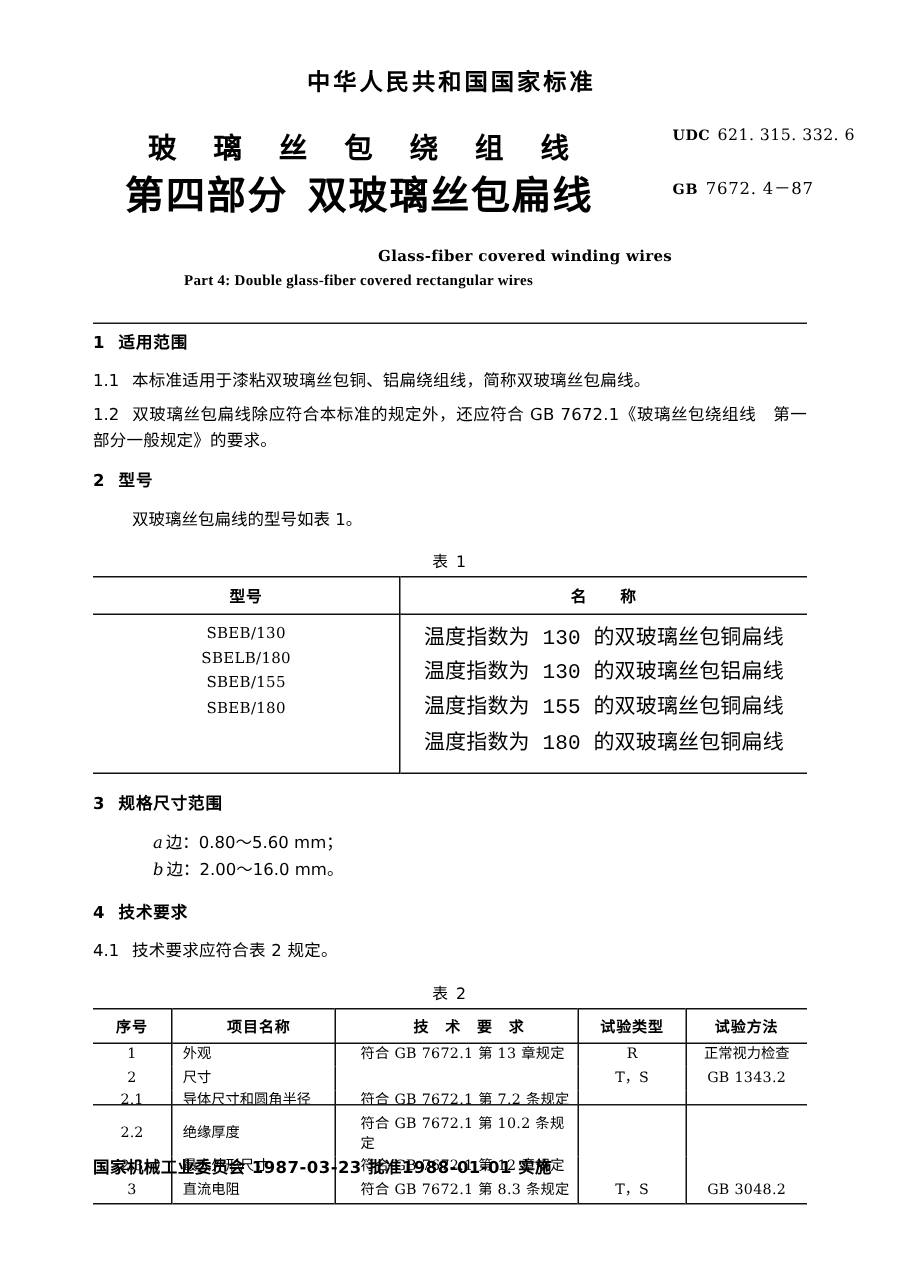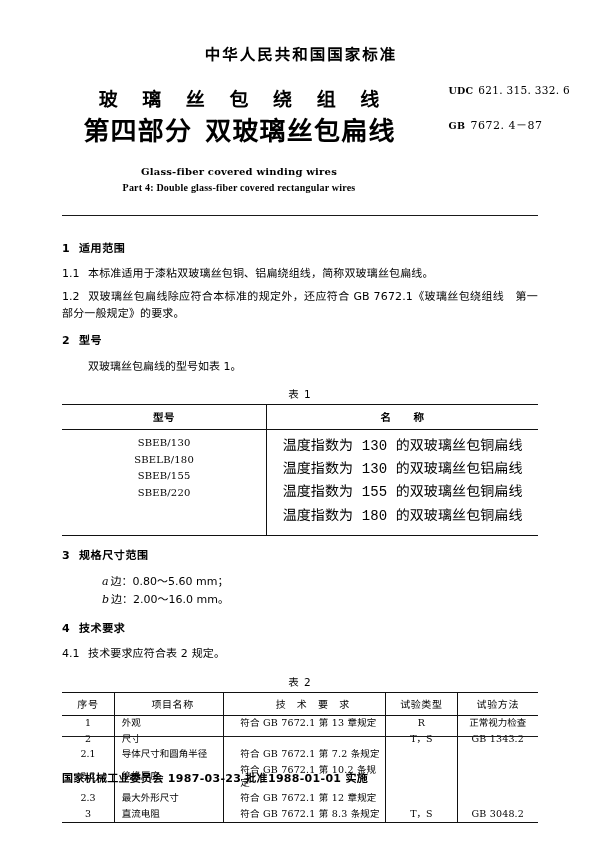--- a/index.html
+++ b/index.html
@@ -66,20 +66,21 @@
     margin-top: 15px;
     text-align: center;
     padding-right: 122px;
   }
   .subtitle-en-1 {
     font-size: 10px;
     font-weight: bold;
     font-family: "DejaVu Serif", "Liberation Serif", serif;
     letter-spacing: 0.2px;
     line-height: 1.55;
+    text-align: right;
   }
   .subtitle-en-2 {
     font-size: 10px;
     font-weight: bold;
     font-family: Liberation Serif, serif;
     letter-spacing: 0.2px;
     line-height: 1.55;
   }
   .codes {
     position: absolute;
@@ -126,21 +127,21 @@
     top: 736px;
     height: 0;
     border-top: 1.4px solid #1a1a1a;
   }
 
   
   .body-content {
     position: absolute;
     left: 62px;
     right: 62px;
-    top: 242px;
+    top: 222px;
   }
   .sec-head {
     font-size: 11px;
     font-weight: bold;
     letter-spacing: 0.6px;
     margin: 0 0 10px 0;
     line-height: 1.3;
   }
   .sec-head .num {
     display: inline-block;
@@ -226,21 +227,21 @@
     letter-spacing: 0.1px;
     font-family: Liberation Mono, monospace;
   }
 
   
   table.t2 {
     border-top: 1.4px solid #111;
     border-bottom: 1.4px solid #111;
   }
   table.t2 th {
-    font-weight: normal;
+    font-weight: bold;
     font-size: 10px;
     letter-spacing: 0.6px;
     padding: 3px 0 4px 0;
     border-bottom: 0.9px solid #111;
     border-right: 1px solid #111;
     text-align: center;
   }
   table.t2 th:last-child { border-right: none; }
   table.t2 td {
     font-size: 9.5px;
@@ -342,21 +343,21 @@
           <th class="c2">名　　称</th>
         </tr>
       </thead>
       <tbody>
         <tr>
           <td class="c1">
             <div class="t1-list">
               <div class="t1-item">SBEB/130</div>
               <div class="t1-item">SBELB/180</div>
               <div class="t1-item">SBEB/155</div>
-              <div class="t1-item">SBEB/220</div>
+              <div class="t1-item">SBEB/180</div>
             </div>
           </td>
           <td class="c2">
             <div class="t1-list">
               <div class="t1-item-cn">温度指数为 130 的双玻璃丝包铜扁线</div>
               <div class="t1-item-cn">温度指数为 130 的双玻璃丝包铝扁线</div>
               <div class="t1-item-cn">温度指数为 155 的双玻璃丝包铜扁线</div>
               <div class="t1-item-cn">温度指数为 180 的双玻璃丝包铜扁线</div>
             </div>
           </td>

